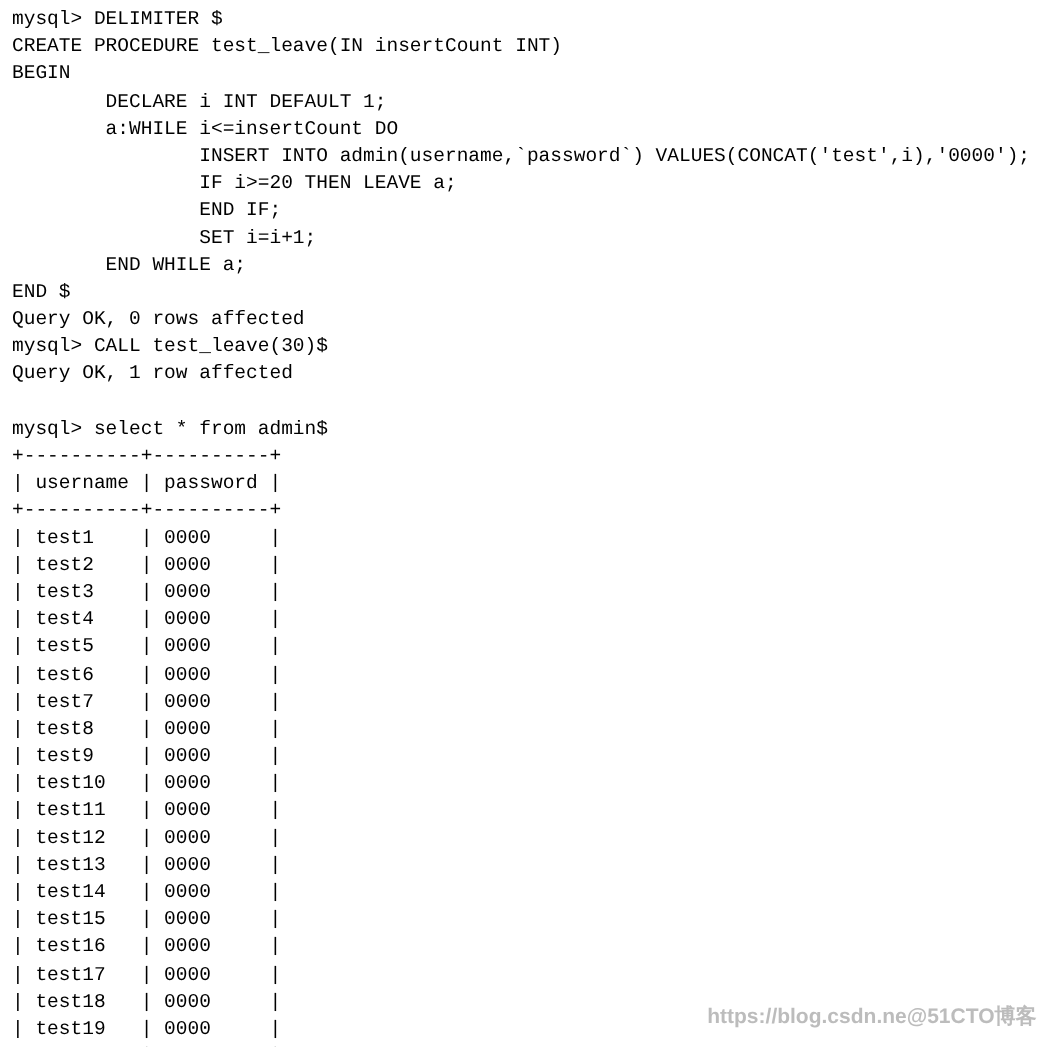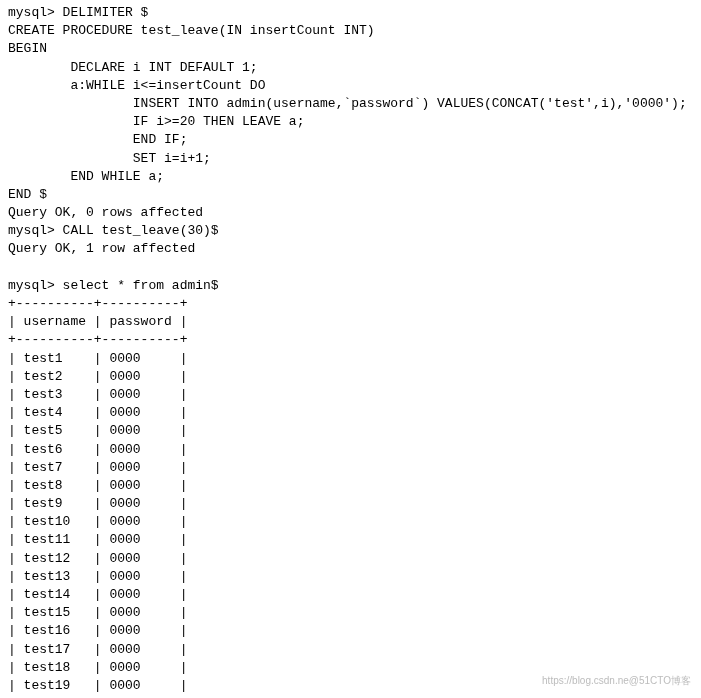--- a/index.html
+++ b/index.html
@@ -19,22 +19,23 @@
     margin: 0;
     font-family: inherit;
     white-space: pre;
   }
   .watermark {
     position: absolute;
     right: 10px;
     bottom: 10px;
     color: rgba(160,160,160,0.7);
     font-family: Arial, sans-serif;
-    font-size: 10px;
+    font-size: 14px;
     pointer-events: none;
+    font-weight: bold;
   }
 </style>
 </head>
 <body>
 
 <pre id="terminal">mysql&gt; DELIMITER $
 CREATE PROCEDURE test_leave(IN insertCount INT)
 BEGIN
         DECLARE i INT DEFAULT 1;
         a:WHILE i&lt;=insertCount DO

